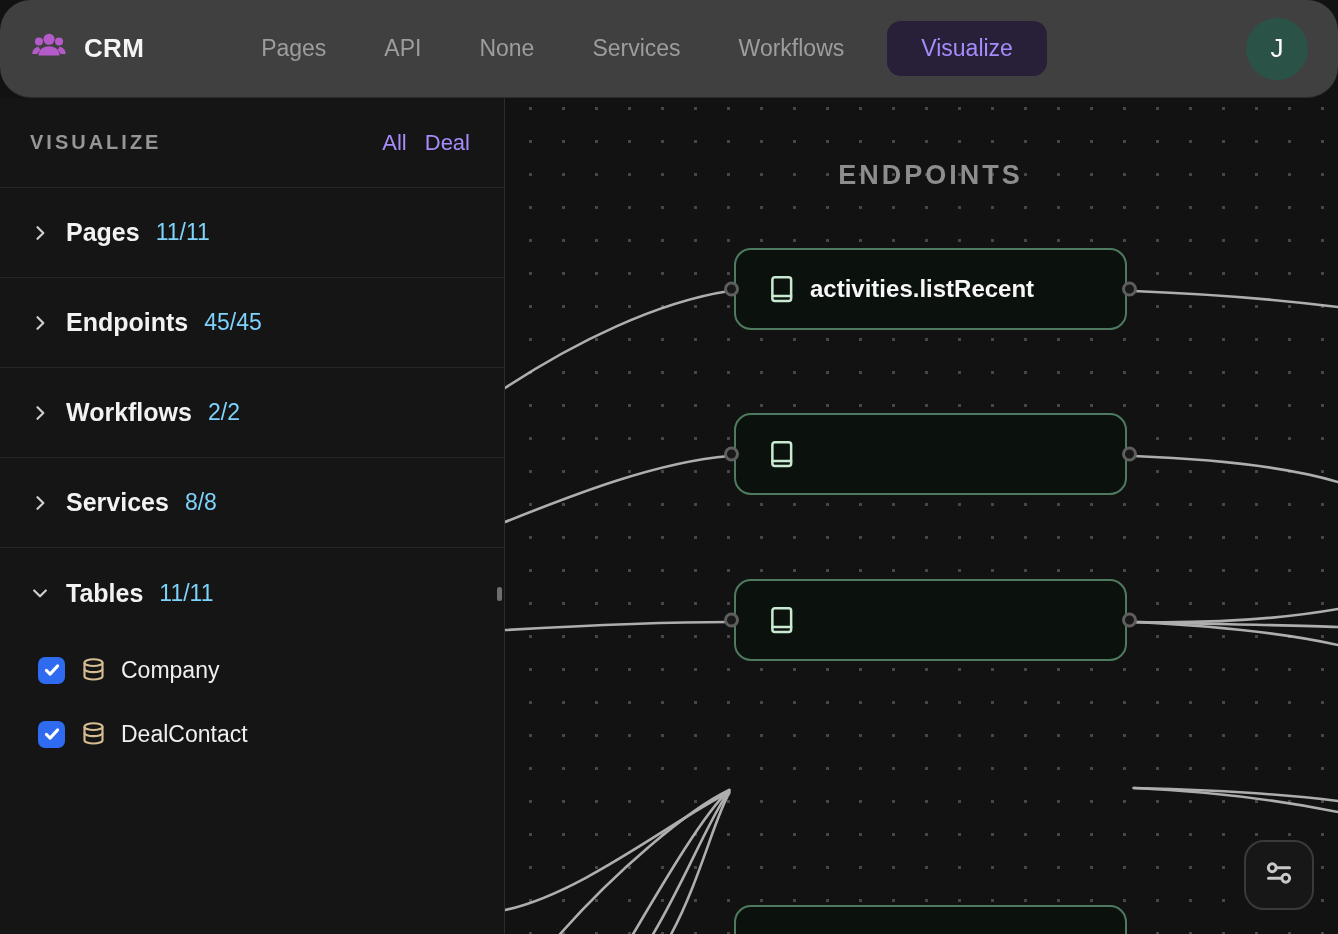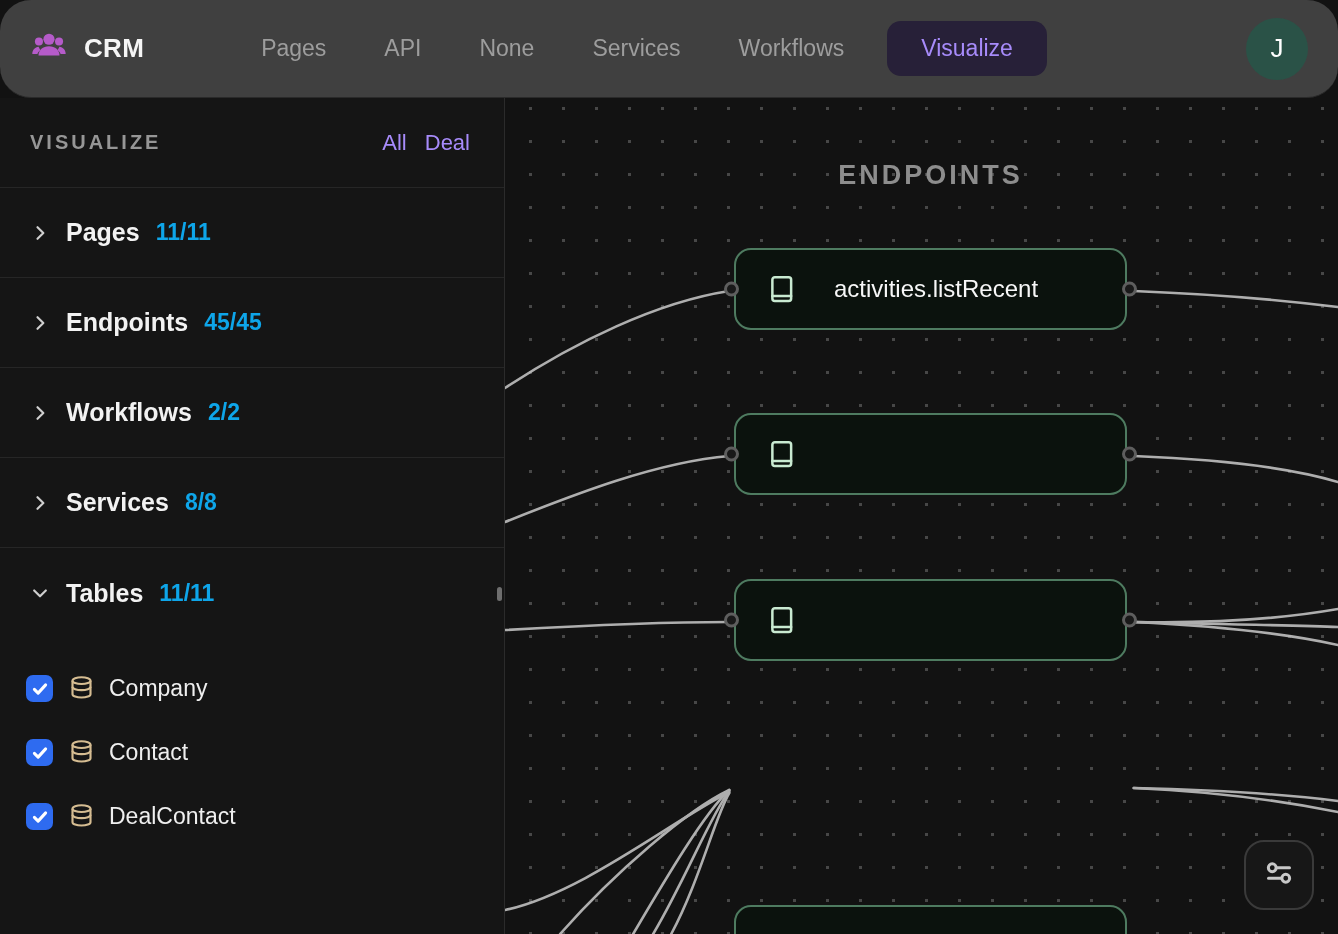--- a/index.html
+++ b/index.html
@@ -27,42 +27,42 @@
   .sb-header { height:90px; display:flex; align-items:center; justify-content:space-between;
                padding:0 34px 0 30px; border-bottom:1px solid #262626; }
   .sb-title { color:#969696; font-size:20px; font-weight:700; letter-spacing:3px; }
   .sb-links { display:flex; gap:18px;align-items:center; }
   .sb-link { color:#a78bfa; font-size:22px; cursor:pointer; }
   .section { height:90px; display:flex; align-items:center; padding:0 30px;
              border-bottom:1px solid #262626; cursor:pointer; }
   .section:last-of-type { border-bottom:none; }
   .chev { width:22px; height:22px; flex:0 0 22px; margin-right:14px; display:flex; align-items:center; }
   .sec-label { color:#f2f2f2; font-size:25px; font-weight:700; margin-right:16px; }
-  .sec-count { color:#0ea5e9; font-size:23px; font-weight:700; }
+  .sec-count { color:#7dd3fc; font-size:23px; font-weight:400; }
   .tbl-items { }
-  .tbl-row { height:64px; display:flex; align-items:flex-end; padding-left:26px; cursor:pointer; }
+  .tbl-row { height:64px; display:flex; align-items:center; padding-left:38px; cursor:pointer; }
   .checkbox { width:27px; height:27px; border-radius:7px; background:#2e6bf0; flex:0 0 27px;
               display:flex; align-items:center; justify-content:center; }
   .db-ic { margin-left:15px; flex:0 0 28px; display:flex; }
   .tbl-label { color:#efefef; font-size:23px; margin-left:13px; }
   .sb-scrollthumb { position:absolute; right:2px; top:489px; width:5px; height:14px;
                     background:#6e6e6e; border-radius:3px; }
 
   
   .canvas { position:relative; flex:1; background:#121212; overflow:hidden;
             background-image:radial-gradient(circle, #474747 1.6px, transparent 1.8px);
             background-size:33px 33px; background-position:9px 27px; }
   .edges { position:absolute; inset:0; width:100%; height:100%; }
   .group-title { position:absolute; left:229px; width:393px; top:62px; text-align:center;
                  color:#8d8d8d; font-size:27px; font-weight:700; letter-spacing:3px; }
   .node { position:absolute; left:229px; width:393px; height:82px; background:#0b120d;
           border:2.5px solid #4e7b60; border-radius:17px; display:flex; align-items:center;
           padding-left:32px; cursor:pointer; }
   .node-ic { flex:0 0 30px; display:flex; }
-  .node-label { color:#f7f7f7; font-size:24px; font-weight:400; margin-left:36px; white-space:nowrap; }
+  .node-label { color:#f7f7f7; font-size:24px; font-weight:700; margin-left:12px; white-space:nowrap; }
   .port { position:absolute; width:15px; height:15px; border-radius:50%;
           background:#191919; border:3.5px solid #5e5e5e; top:50%; transform:translateY(-50%); }
   .port.l { left:-12px; } .port.r { right:-12px; }
   .fab { position:absolute; right:24px; bottom:24px; width:70px; height:70px; border-radius:20px;
          border:2px solid #3a3a3a; background:#171717; display:flex; align-items:center;
          justify-content:center; cursor:pointer; }
 </style>
 </head>
 <body>
 
@@ -175,35 +175,20 @@
                 <polyline points="4.5,12.5 9.5,17.5 19.5,6.5"></polyline>
               </svg>
           </span>
           <span class="db-ic">
             <svg width="27" height="27" viewBox="0 0 24 24" fill="none" stroke="#d6bd92" stroke-width="1.9">
                 <ellipse cx="12" cy="5" rx="8" ry="3"></ellipse>
                 <path d="M4 5v5.5c0 1.66 3.58 3 8 3s8-1.34 8-3V5"></path>
                 <path d="M4 10.5V17c0 1.66 3.58 3 8 3s8-1.34 8-3v-6.5"></path>
               </svg>
           </span>
-          <span class="tbl-label">Contact</span>
-        </div>
-        <div class="tbl-row">
-          <span class="checkbox">
-            <svg width="18" height="18" viewBox="0 0 24 24" fill="none" stroke="#ffffff" stroke-width="4" stroke-linecap="round" stroke-linejoin="round">
-                <polyline points="4.5,12.5 9.5,17.5 19.5,6.5"></polyline>
-              </svg>
-          </span>
-          <span class="db-ic">
-            <svg width="27" height="27" viewBox="0 0 24 24" fill="none" stroke="#d6bd92" stroke-width="1.9">
-                <ellipse cx="12" cy="5" rx="8" ry="3"></ellipse>
-                <path d="M4 5v5.5c0 1.66 3.58 3 8 3s8-1.34 8-3V5"></path>
-                <path d="M4 10.5V17c0 1.66 3.58 3 8 3s8-1.34 8-3v-6.5"></path>
-              </svg>
-          </span>
           <span class="tbl-label">DealContact</span>
         </div>
       </div>
 
       <div class="sb-scrollthumb"></div>
     </div>
 
     <div class="canvas">
 
       <svg class="edges" viewBox="0 0 832 836" preserveAspectRatio="none" fill="none" stroke="#c4c4c4" stroke-width="2.6" stroke-linecap="round" opacity="0.88">

